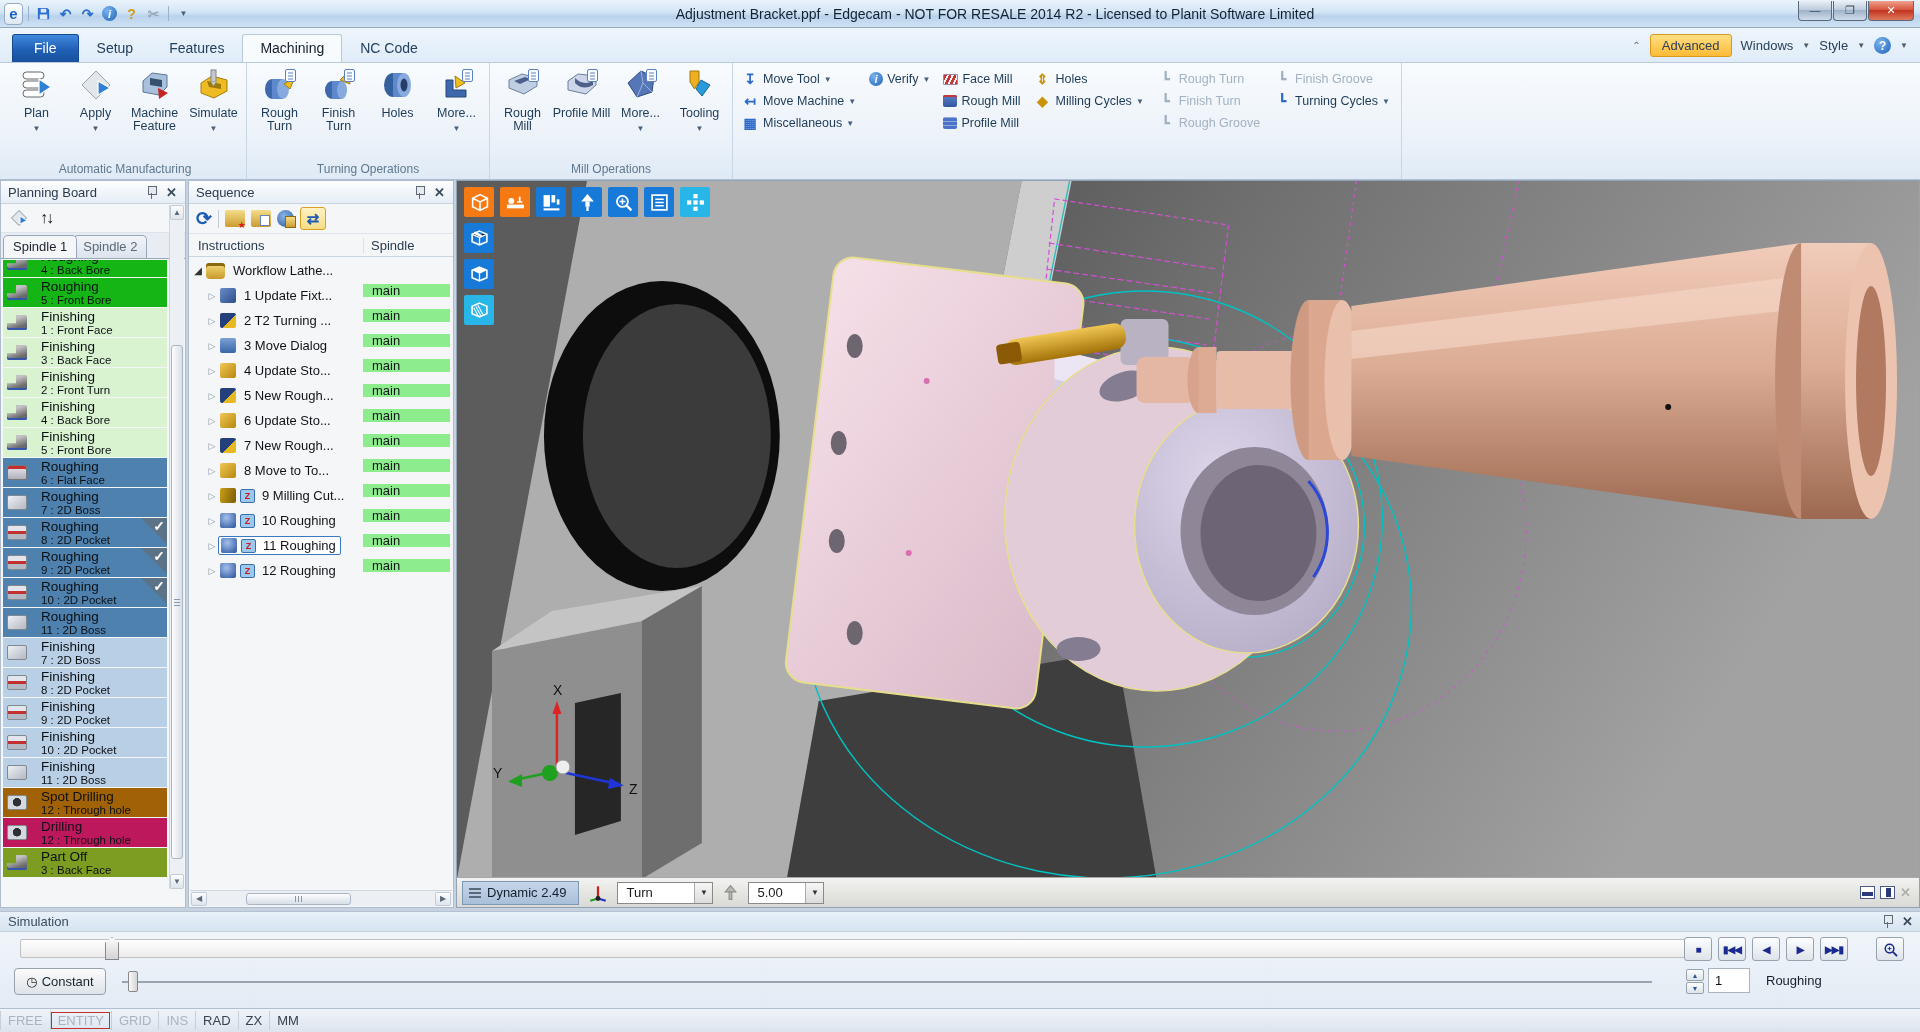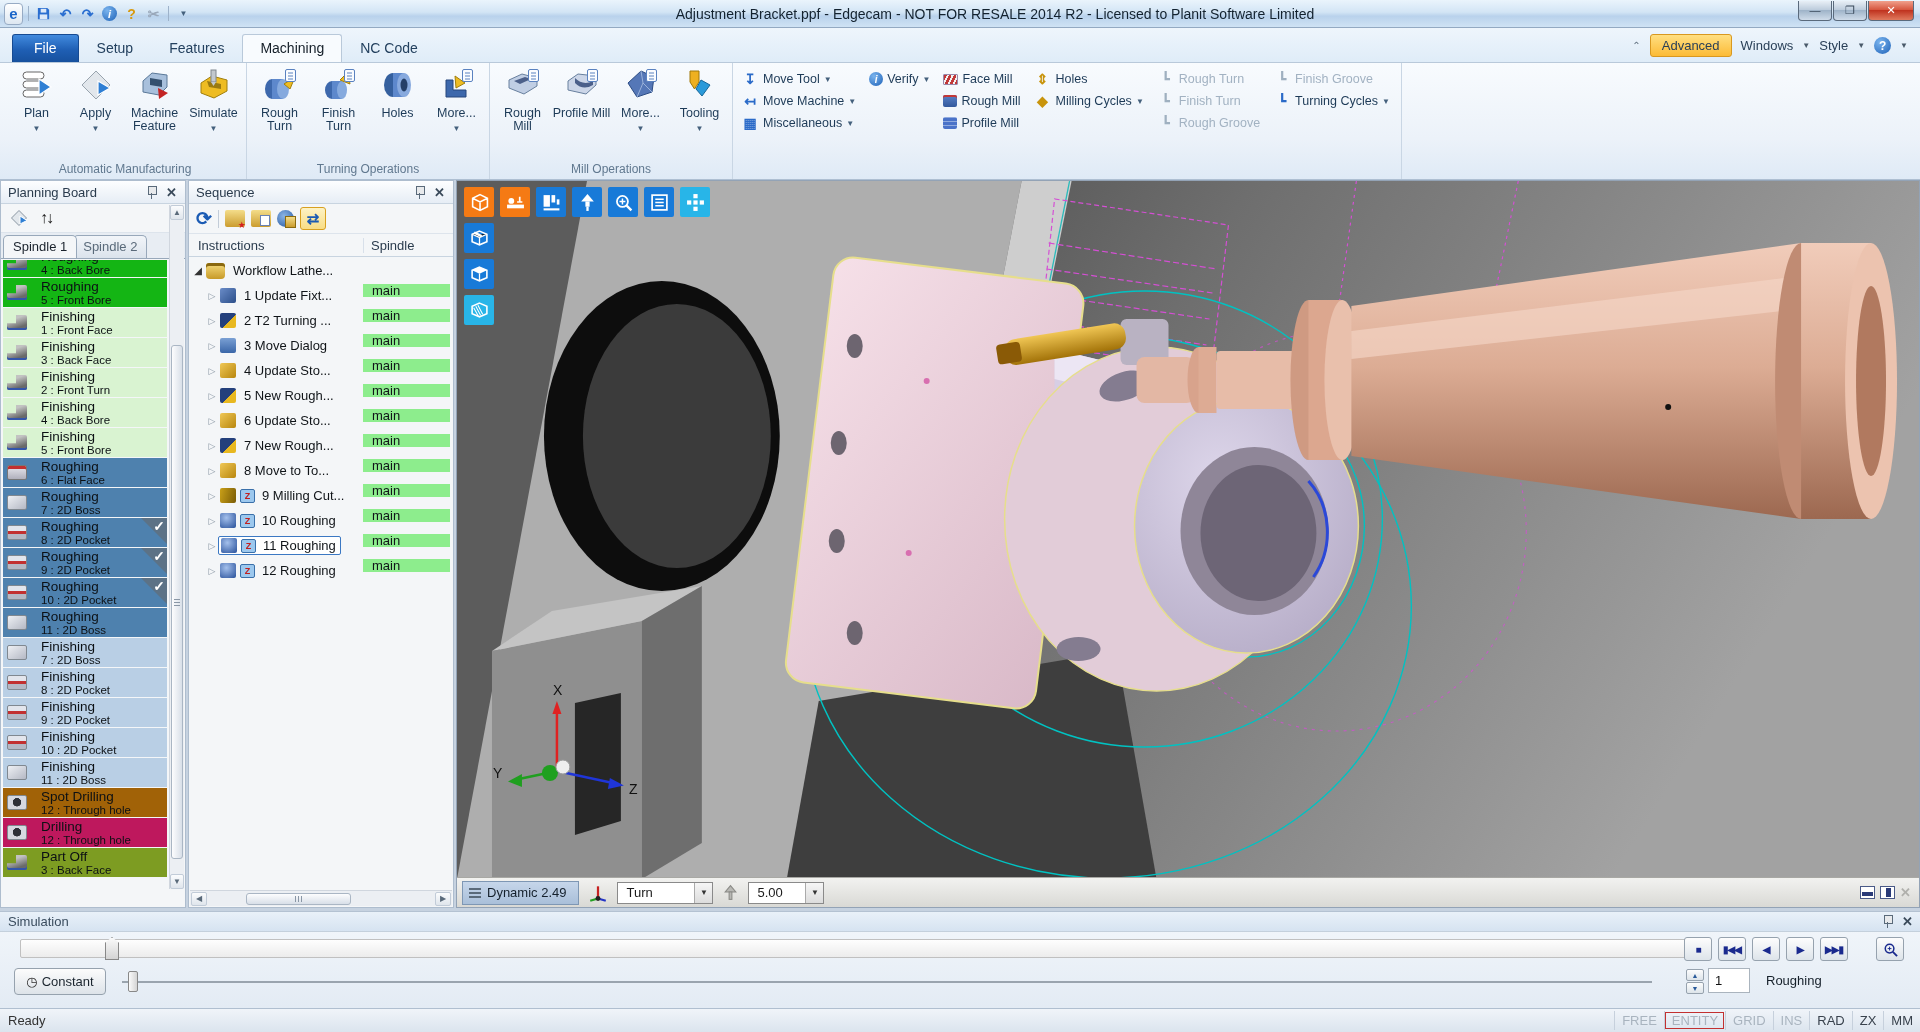--- a/index.html
+++ b/index.html
@@ -1033,21 +1033,20 @@
   <div id="speedthumb"></div>
   <div id="spinner">
     <span class="spbtn">▲</span>
     <span class="spbtn">▼</span>
   </div>
   <div id="stepval">1</div>
   <div id="steplbl">Roughing</div>
 </div>
 
 <div id="statusbar">
-  <span id="status-msg">Ready</span>
   <span class="stoggles" id="stoggles">
       <span class="stog dim">FREE</span>
       <span class="stog dim outline">ENTITY</span>
       <span class="stog dim">GRID</span>
       <span class="stog dim">INS</span>
       <span class="stog">RAD</span>
       <span class="stog">ZX</span>
       <span class="stog">MM</span>
     </span>
 </div>

